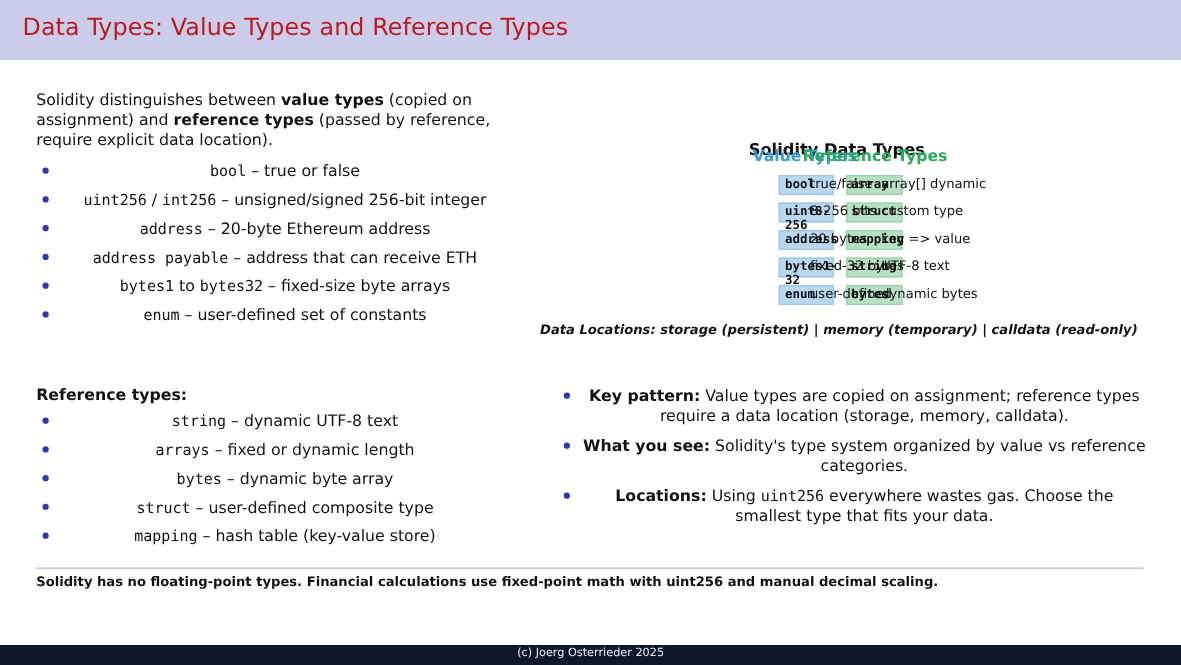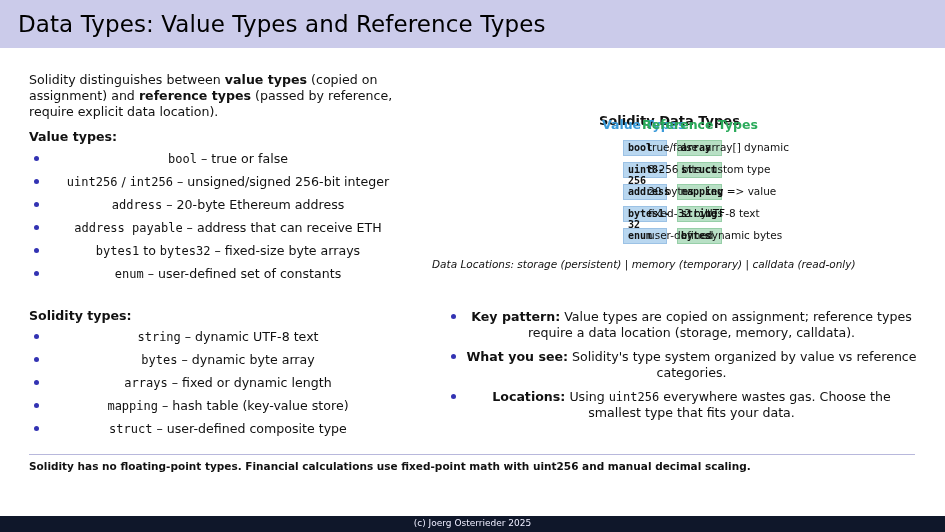--- a/index.html
+++ b/index.html
@@ -1,19 +1,19 @@
 <!DOCTYPE html>
 <html><head>
   <meta charset="utf-8">
   <style>
     html, body { margin:0; padding:0; }
     body { width:945px; height:532px; position:relative; background:#ffffff; overflow:hidden;
       font-family:"DejaVu Sans", sans-serif; color:#111; }
     .header { position:absolute; left:0; top:0; width:945px; height:48px; background:#cbcbea; }
-    .header .title { position:absolute; left:18px; top:11px; font-size:23px; color:#000000;
+    .header .title { position:absolute; left:18px; top:11px; font-size:19px; color:#b91c1c;
       font-family:"DejaVu Sans", sans-serif; letter-spacing:0.1px; }
     .left { position:absolute; left:29px; top:72px; width:380px; font-size:12.6px; line-height:16px; }
     .intro { margin:0 0 9px 0; }
     .sec-title { font-weight:bold; margin:0 0 6px 0; }
     ul.items { list-style:none; margin:0; padding:0 0 0 18px; }
     ul.items li { position:relative; margin:0 0 7px 0; line-height:16px;text-align:center; }
     ul.items li::before { content:""; position:absolute; left:-13px; top:5px; width:5px; height:5px;
       border-radius:50%; background:#3333b3; }
     .mono { font-family:"DejaVu Sans Mono", monospace; font-size:12px; }
     .ref-block { position:absolute; left:29px; top:308px; width:380px; font-size:12.6px; }
@@ -22,60 +22,59 @@
     .d-title { position:absolute; left:9px; top:18px; font-weight:bold; font-size:13px; color:#111; }
     .d-h-value { position:absolute; left:12px; top:22px; font-weight:bold; font-size:12.5px; color:#3a9ad9; }
     .d-h-ref { position:absolute; left:52px; top:22px; font-weight:bold; font-size:12.5px; color:#2aaa5a; }
     .drow { position:absolute; left:0; height:16px; }
     .vbox { position:absolute; left:33px; width:44px; height:16px; background:#b9d7f0; border:1px solid #9cc2e5; box-sizing:border-box; }
     .rbox { position:absolute; left:87px; width:45px; height:16px; background:#b8e0c5; border:1px solid #97cfa8; box-sizing:border-box; }
     .vname { position:absolute; left:38px; font-weight:bold; font-size:10px; font-family:"DejaVu Sans Mono", monospace; top:2px; }
     .vdesc { position:absolute; left:58px; font-size:10.5px; top:1px; white-space:nowrap; }
     .rname { position:absolute; left:91px; font-weight:bold; font-size:10px; font-family:"DejaVu Sans Mono", monospace; top:2px; }
     .rdesc { position:absolute; left:115px; font-size:10.5px; top:1px; white-space:nowrap; }
-    .d-loc { position:absolute; left:432px; top:258px; font-size:10.5px; font-weight:normal; font-style:italic; color:#111; white-space:nowrap; }
+    .d-loc { position:absolute; left:432px; top:258px; font-size:10.5px; font-weight:bold; font-style:italic; color:#111; white-space:nowrap; }
 
     .right { position:absolute; left:464px; top:309px; width:455px; font-size:12.6px; line-height:16px; }
     .right ul.items { padding-left:0; }
     .right ul.items li { margin-bottom:8px; }
     .right ul.items li::before { left:-13px; }
 
     .rule { position:absolute; left:29px; top:454px; width:886px; height:1px; background:#b8b8dc; }
     .note { position:absolute; left:29px; top:460px; font-size:10.5px; font-weight:bold; color:#111; }
     .footer { position:absolute; left:0; top:516px; width:945px; height:21px; background:#0f172a; }
     .footer span { position:absolute; left:0; width:945px; text-align:center; top:2px; font-size:9px; color:#eef; }
   </style>
 </head>
 <body>
 
 <div class="header">
   <span class="title">Data Types: Value Types and Reference Types</span>
 </div>
 
 <div class="left">
   <p class="intro"><span>Solidity distinguishes between </span><b>value types</b><span> (copied on assignment) and </span><b>reference types</b><span> (passed by reference, require explicit data location).</span></p>
-  <p class="sec-title">Value types:</p>
   <ul class="items">
     <li><span class="mono">bool</span><span> – true or false</span></li>
     <li><span class="mono">uint256</span><span> / </span><span class="mono">int256</span><span> – unsigned/signed 256-bit integer</span></li>
     <li><span class="mono">address</span><span> – 20-byte Ethereum address</span></li>
     <li><span class="mono">address payable</span><span> – address that can receive ETH</span></li>
     <li><span class="mono">bytes1</span><span> to </span><span class="mono">bytes32</span><span> – fixed-size byte arrays</span></li>
     <li><span class="mono">enum</span><span> – user-defined set of constants</span></li>
   </ul>
 </div>
 
 <div class="ref-block">
-  <p class="sec-title">Solidity types:</p>
+  <p class="sec-title">Reference types:</p>
   <ul class="items">
     <li><span class="mono">string</span><span> – dynamic UTF-8 text</span></li>
+    <li><span class="mono">arrays</span><span> – fixed or dynamic length</span></li>
     <li><span class="mono">bytes</span><span> – dynamic byte array</span></li>
-    <li><span class="mono">arrays</span><span> – fixed or dynamic length</span></li>
+    <li><span class="mono">struct</span><span> – user-defined composite type</span></li>
     <li><span class="mono">mapping</span><span> – hash table (key-value store)</span></li>
-    <li><span class="mono">struct</span><span> – user-defined composite type</span></li>
   </ul>
 </div>
 
 <div class="diagram">
   <span class="d-title">Solidity Data Types</span>
   <span class="d-h-value">Value Types</span>
   <span class="d-h-ref">Reference Types</span>
 
   <div class="drow" style="top:45px">
     <div class="vbox"></div>

